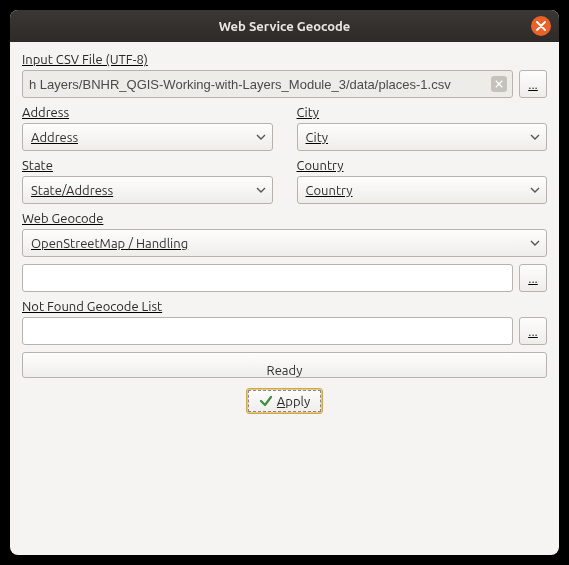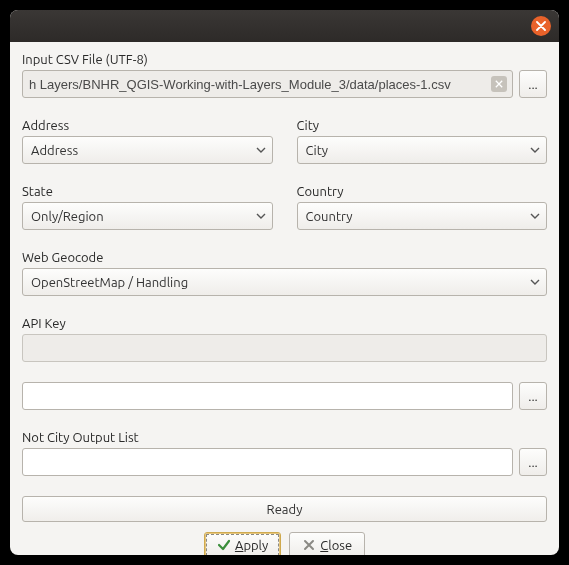--- a/index.html
+++ b/index.html
@@ -7,21 +7,21 @@
   .window { position: absolute; left: 10px; top: 10px; width: 549px; height: 545px; background: #f5f4f2; border-radius: 8px; overflow: hidden; box-shadow: 0 2px 10px rgba(0,0,0,0.5); }
   .titlebar { height: 32px; background: linear-gradient(#3a3735, #2d2a28); display: flex; align-items: center; justify-content: center; position: relative; }
   .titlebar-title { color: #e8e6e3; font-weight: bold; font-size: 13px; }
   .close-btn { position: absolute; right: 8px; top: 6px; width: 20px; height: 20px; border-radius: 50%; background: #e9622a; display: flex; align-items: center; justify-content: center; cursor: pointer; }
   .close-btn svg { width: 10px; height: 10px; }
   .content { padding: 10px 12px 12px 12px; }
   .label { color: #2a2a2a; font-size: 13px; margin-bottom: 4px; display: block; }
   .row { display: flex; gap: 6px; align-items: center; }
   .col2 { display: flex; gap: 24px; }
   .col { flex: 1 1 0; }
-  .field { margin-bottom: 20px; }
+  .field { margin-bottom: 7px; text-decoration: underline; }
   input.textbox {
     width: 100%; height: 28px; border: 1px solid #b7b3ac; border-radius: 3px;
     background: #fff; padding: 0 6px; font-size: 13px; color: #333;
   }
   .textbox.readonly { background: #eeece9; color: #4a4a4a; }
   .textbox.disabled { background: #eeece9; color: #8a8984; border-color: #c8c5bf; }
   .combo {
     width: 100%; height: 28px; border: 1px solid #b7b3ac; border-radius: 3px;
     background: linear-gradient(#fdfdfc, #efedea); padding: 0 24px 0 8px;
     font-size: 13px; color: #333; position: relative; display: flex; align-items: center;
@@ -31,39 +31,40 @@
   .input-with-clear { position: relative; flex: 1; }
   .input-with-clear .clear-icn { position: absolute; right: 6px; top: 50%; transform: translateY(-50%); width: 16px; height: 16px; border-radius: 3px; background: #c6c2bb; display: flex; align-items: center; justify-content: center; }
   .input-with-clear .clear-icn svg { width: 8px; height: 8px; }
   .browse-btn {
     width: 28px; height: 28px; border: 1px solid #b7b3ac; border-radius: 3px;
     background: linear-gradient(#fdfdfc, #efedea); display: flex; align-items: center; justify-content: center;
     cursor: pointer; font-size: 13px; color: #333;
   }
   .ready-bar {
     width: 100%; height: 26px; border: 1px solid #b7b3ac; border-radius: 3px;
-    background: linear-gradient(#fdfdfc, #f0eeeb); display: flex; align-items: center; justify-content: center;
+    background: linear-gradient(#fdfdfc, #f0eeeb); display: flex; align-items: flex-end; justify-content: center;
     color: #333; font-size: 13px; margin-top: 4px;
   }
   .button-row { display: flex; gap: 8px; justify-content: center; margin-top: 10px; }
   .btn {
     height: 26px; padding: 1px 12px; border: 1px solid #b7b3ac; border-radius: 3px;
     background: linear-gradient(#fdfdfc, #efedea); display: flex; align-items: center; gap: 4px;
     cursor: pointer; font-size: 13px; color: #2a2a2a;
   }
   .btn.focus { outline: 1px dashed #8a8984; outline-offset: -3px; box-shadow: inset 0 0 0 1px #e7c77f; border-color: #cfa94e; }
   .btn .u { text-decoration: underline; }
   .check-icn svg, .x-icn svg { width: 14px; height: 14px; display:block; }
 </style>
 </head>
 <body>
 
 <div class="window">
 
   <div class="titlebar">
+    <span class="titlebar-title">Web Service Geocode</span>
     <div class="close-btn">
       <span>
         <svg viewBox="0 0 10 10">
             <path d="M1 1 L9 9 M9 1 L1 9" stroke="#fff" stroke-width="1.8" stroke-linecap="round"></path>
           </svg>
       </span>
     </div>
   </div>
 
   <div class="content">
@@ -107,21 +108,21 @@
               </svg>
             </span>
         </div>
       </div>
     </div>
 
     <div class="col2">
       <div class="col field">
         <span class="label">State</span>
         <div class="combo">
-          <span>Only/Region</span>
+          <span>State/Address</span>
           <span class="chev">
               <svg viewBox="0 0 10 10">
                 <path d="M1 3 L5 7 L9 3" fill="none" stroke="#555" stroke-width="1.4"></path>
               </svg>
             </span>
         </div>
       </div>
       <div class="col field">
         <span class="label">Country</span>
         <div class="combo">
@@ -140,39 +141,35 @@
       <div class="combo">
         <span>OpenStreetMap / Handling</span>
         <span class="chev">
             <svg viewBox="0 0 10 10">
               <path d="M1 3 L5 7 L9 3" fill="none" stroke="#555" stroke-width="1.4"></path>
             </svg>
           </span>
       </div>
     </div>
 
-    <div class="field">
-      <span class="label">API Key</span>
-      <input class="textbox disabled" disabled="" value="" style="">
-    </div>
 
     <div class="field">
     </div>
 
     <div class="field">
       <div class="row">
         <input class="textbox" style="flex: 1 1 0%;" value="">
         <div class="browse-btn">
           <span>...</span>
         </div>
       </div>
     </div>
 
     <div class="field">
-      <span class="label">Not City Output List</span>
+      <span class="label">Not Found Geocode List</span>
       <div class="row">
         <input class="textbox" style="flex: 1 1 0%;" value="">
         <div class="browse-btn">
           <span>...</span>
         </div>
       </div>
     </div>
 
     <div class="ready-bar">
       <span>Ready</span>
@@ -180,24 +177,16 @@
 
     <div class="button-row">
       <div class="btn focus">
         <span class="check-icn">
           <svg viewBox="0 0 14 14">
               <path d="M2 7 L6 11 L12 3" fill="none" stroke="#3b8e3b" stroke-width="2.2" stroke-linecap="round" stroke-linejoin="round"></path>
             </svg>
         </span>
         <span><span></span><span class="u">A</span><span>pply</span></span>
       </div>
-      <div class="btn">
-        <span class="x-icn">
-          <svg viewBox="0 0 14 14">
-              <path d="M3 3 L11 11 M11 3 L3 11" stroke="#8a8984" stroke-width="2" stroke-linecap="round"></path>
-            </svg>
-        </span>
-        <span><span></span><span class="u">C</span><span>lose</span></span>
-      </div>
     </div>
 
   </div>
 </div>
 
 </body></html>

